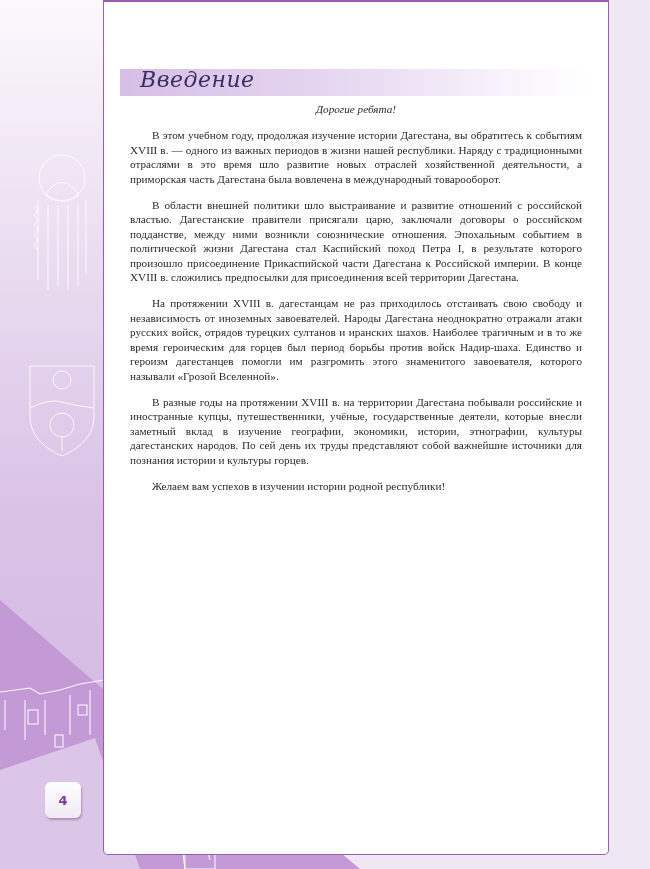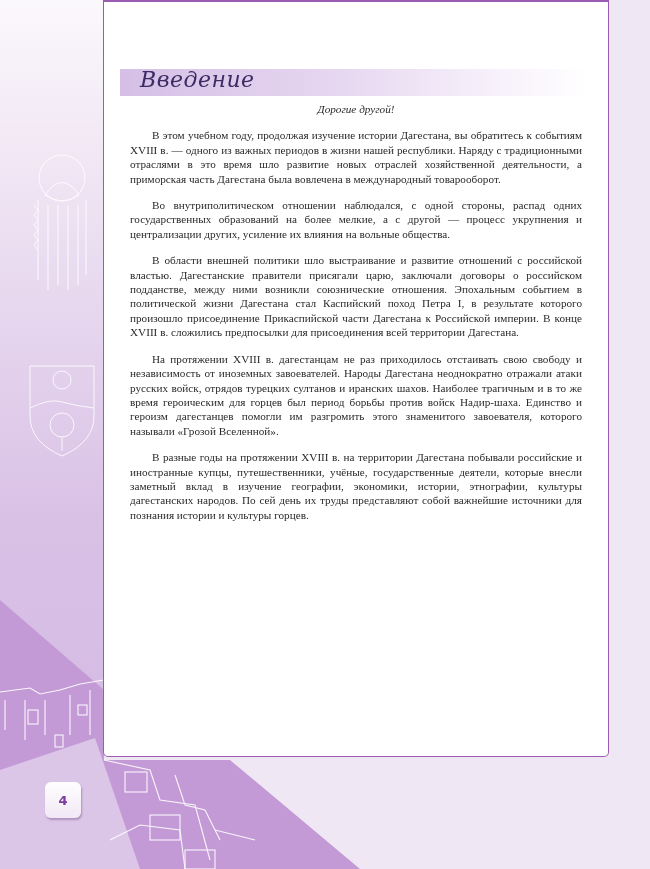--- a/index.html
+++ b/index.html
@@ -7,21 +7,21 @@
     width: 650px; height: 869px; position: relative; overflow: hidden;
     background: #efe8f4;
     font-family: "DejaVu Serif", "Liberation Serif", serif;
   }
   .left-strip {
     position: absolute; left: 0; top: 0; width: 104px; height: 869px;
     background: linear-gradient(180deg, #fbf8fc 0%, #eadcf0 30%, #d9c1e6 60%, #d3b8e2 100%);
   }
   .bg-svg { position: absolute; left: 0; top: 0; }
   .panel {
-    position: absolute; left: 103px; top: 0; width: 506px; height: 757px;
+    position: absolute; left: 103px; top: 0; width: 506px; height: 855px;
     background: #ffffff; border: 1.5px solid #9a5cb3; border-top-width: 2px;
     border-radius: 0 0 5px 5px; box-sizing: border-box;
   }
   .title-bar {
     position: absolute; left: 16px; top: 67px; width: 470px; height: 27px;
     background: linear-gradient(90deg, #d5bfe6 0%, #e6d6f0 45%, #f7f1fb 80%, #ffffff 100%);
   }
   .title {
     position: absolute; left: 20px; top: -2px; font-style: italic;
     font-family: "DejaVu Serif", serif; font-size: 22px; color: #3c2c63;
@@ -83,24 +83,24 @@
     <circle cx="62" cy="425" r="12"></circle>
     <path d="M62,437 v14"></path>
   </g>
 </svg>
 
 <div class="panel">
   <div class="title-bar">
     <span class="title">Введение</span>
   </div>
   <div class="content">
-    <div class="subtitle">Дорогие другой!</div>
+    <div class="subtitle">Дорогие ребята!</div>
     <p>В этом учебном году, продолжая изучение истории Дагестана, вы обратитесь к событиям XVIII в. — одного из важных периодов в жизни нашей республики. Наряду с традиционными отраслями в это время шло развитие новых отраслей хозяйственной деятельности, а приморская часть Дагестана была вовлечена в международный товарооборот.</p>
-    <p>Во внутриполитическом отношении наблюдался, с одной стороны, распад одних государственных образований на более мелкие, а с другой — процесс укрупнения и централизации других, усиление их влияния на вольные общества.</p>
     <p>В области внешней политики шло выстраивание и развитие отношений с российской властью. Дагестанские правители присягали царю, заключали договоры о российском подданстве, между ними возникли союзнические отношения. Эпохальным событием в политической жизни Дагестана стал Каспийский поход Петра I, в результате которого произошло присоединение Прикаспийской части Дагестана к Российской империи. В конце XVIII в. сложились предпосылки для присоединения всей территории Дагестана.</p>
     <p>На протяжении XVIII в. дагестанцам не раз приходилось отстаивать свою свободу и независимость от иноземных завоевателей. Народы Дагестана неоднократно отражали атаки русских войск, отрядов турецких султанов и иранских шахов. Наиболее трагичным и в то же время героическим для горцев был период борьбы против войск Надир-шаха. Единство и героизм дагестанцев помогли им разгромить этого знаменитого завоевателя, которого называли «Грозой Вселенной».</p>
     <p>В разные годы на протяжении XVIII в. на территории Дагестана побывали российские и иностранные купцы, путешественники, учёные, государственные деятели, которые внесли заметный вклад в изучение географии, экономики, истории, этнографии, культуры дагестанских народов. По сей день их труды представляют собой важнейшие источники для познания истории и культуры горцев.</p>
+    <p>Желаем вам успехов в изучении истории родной республики!</p>
   </div>
 </div>
 
 <div class="page-num">
   <span>4</span>
 </div>
 
 </body></html>

